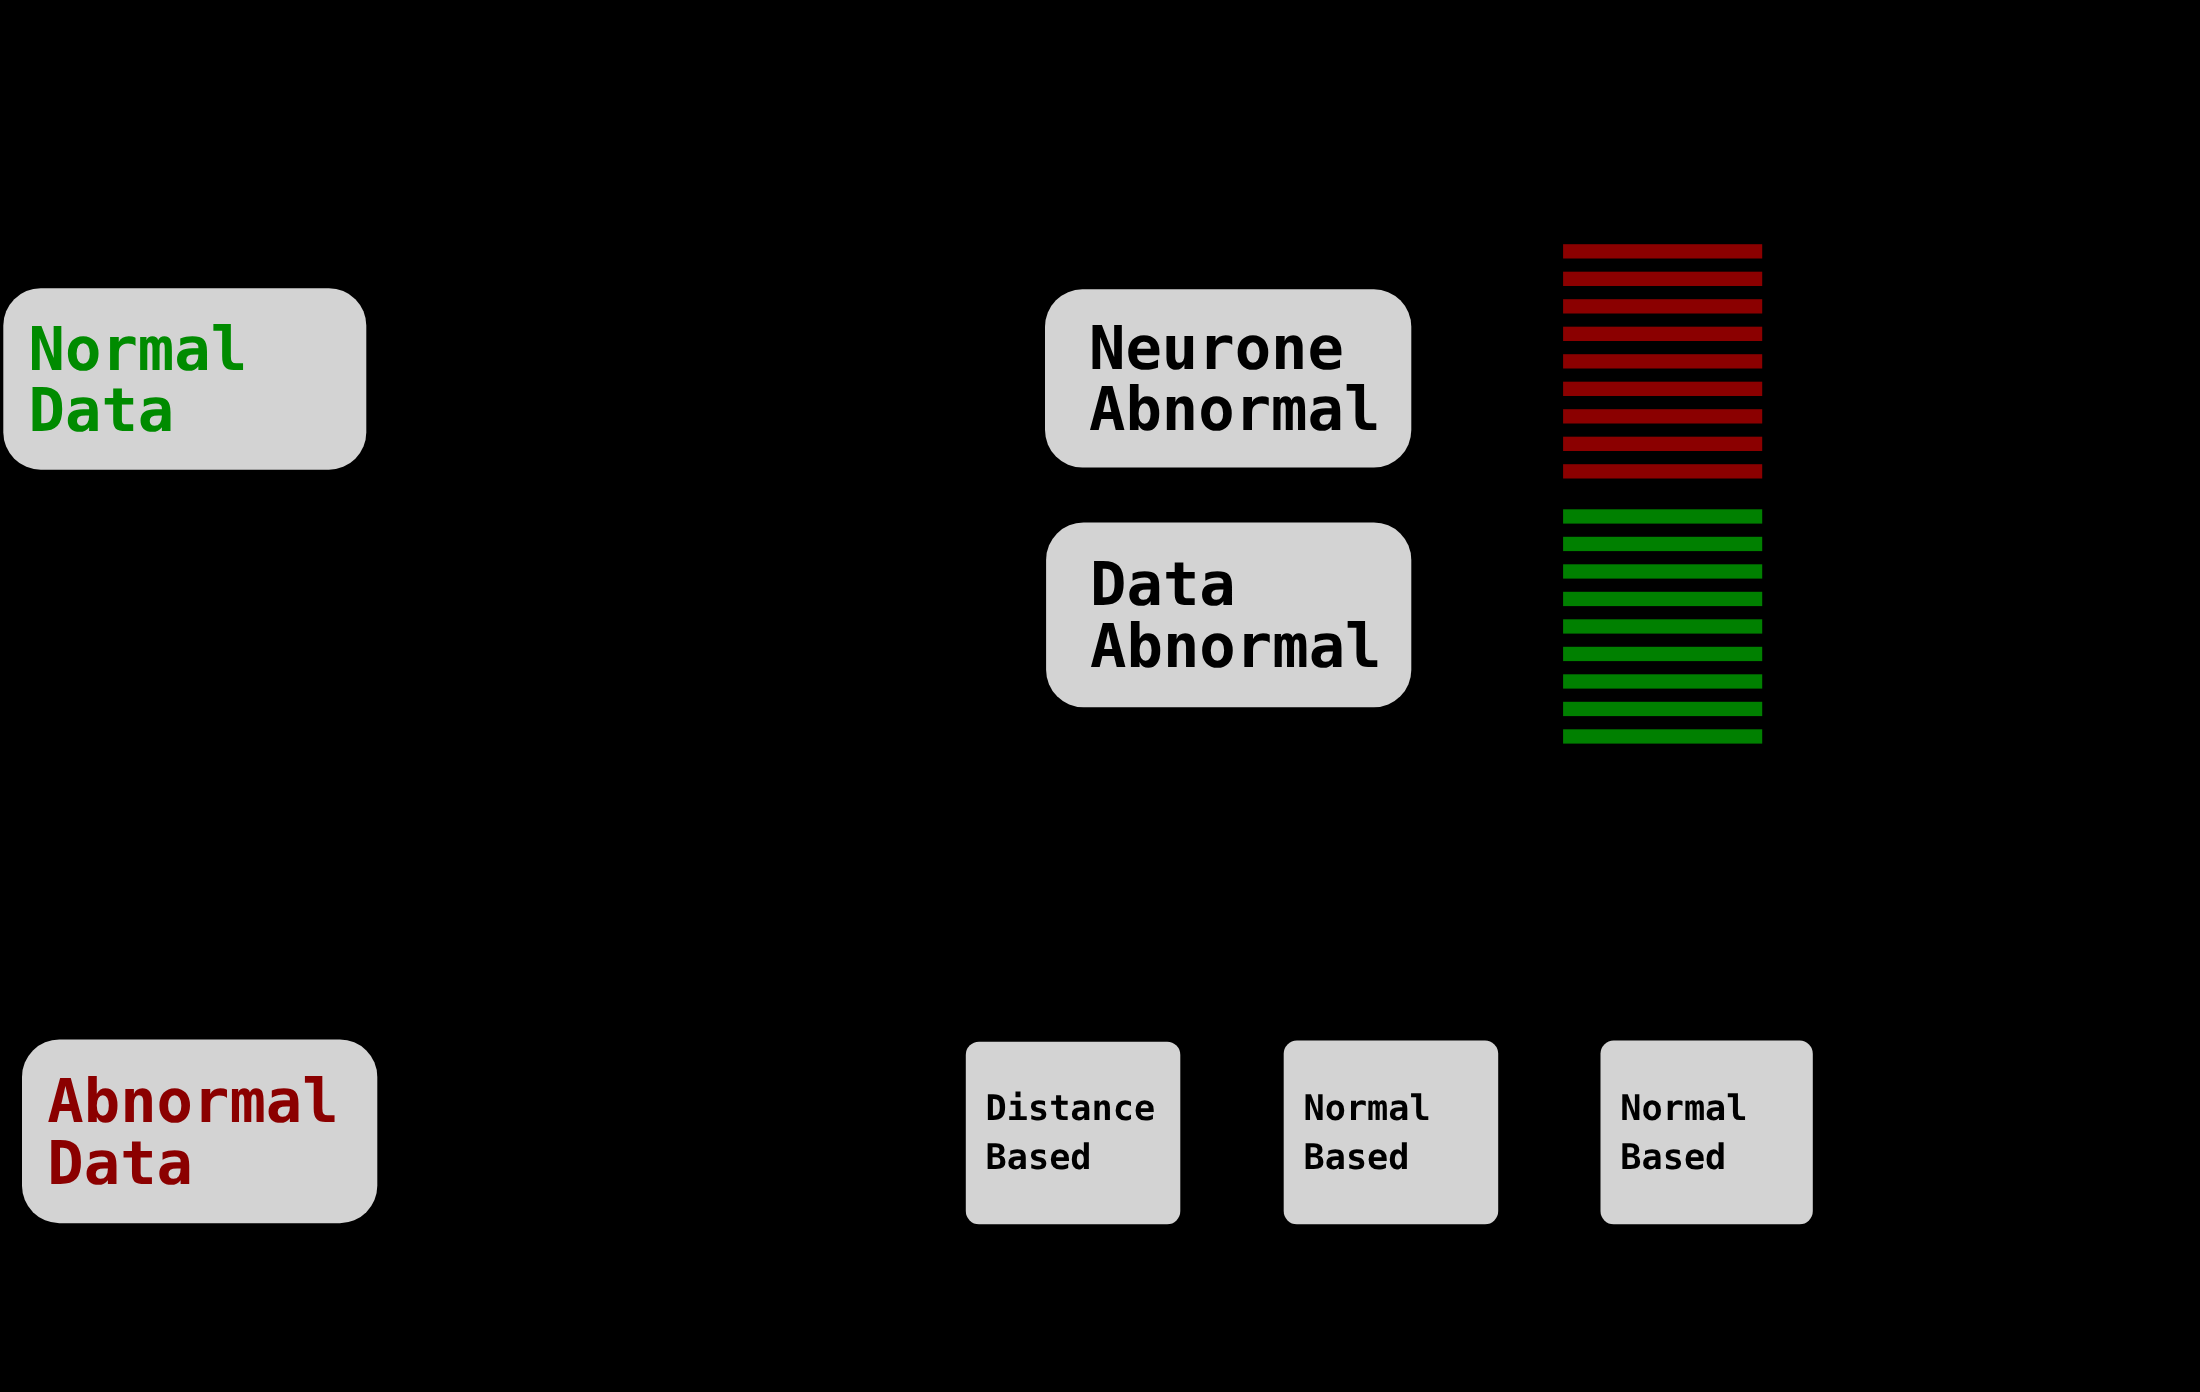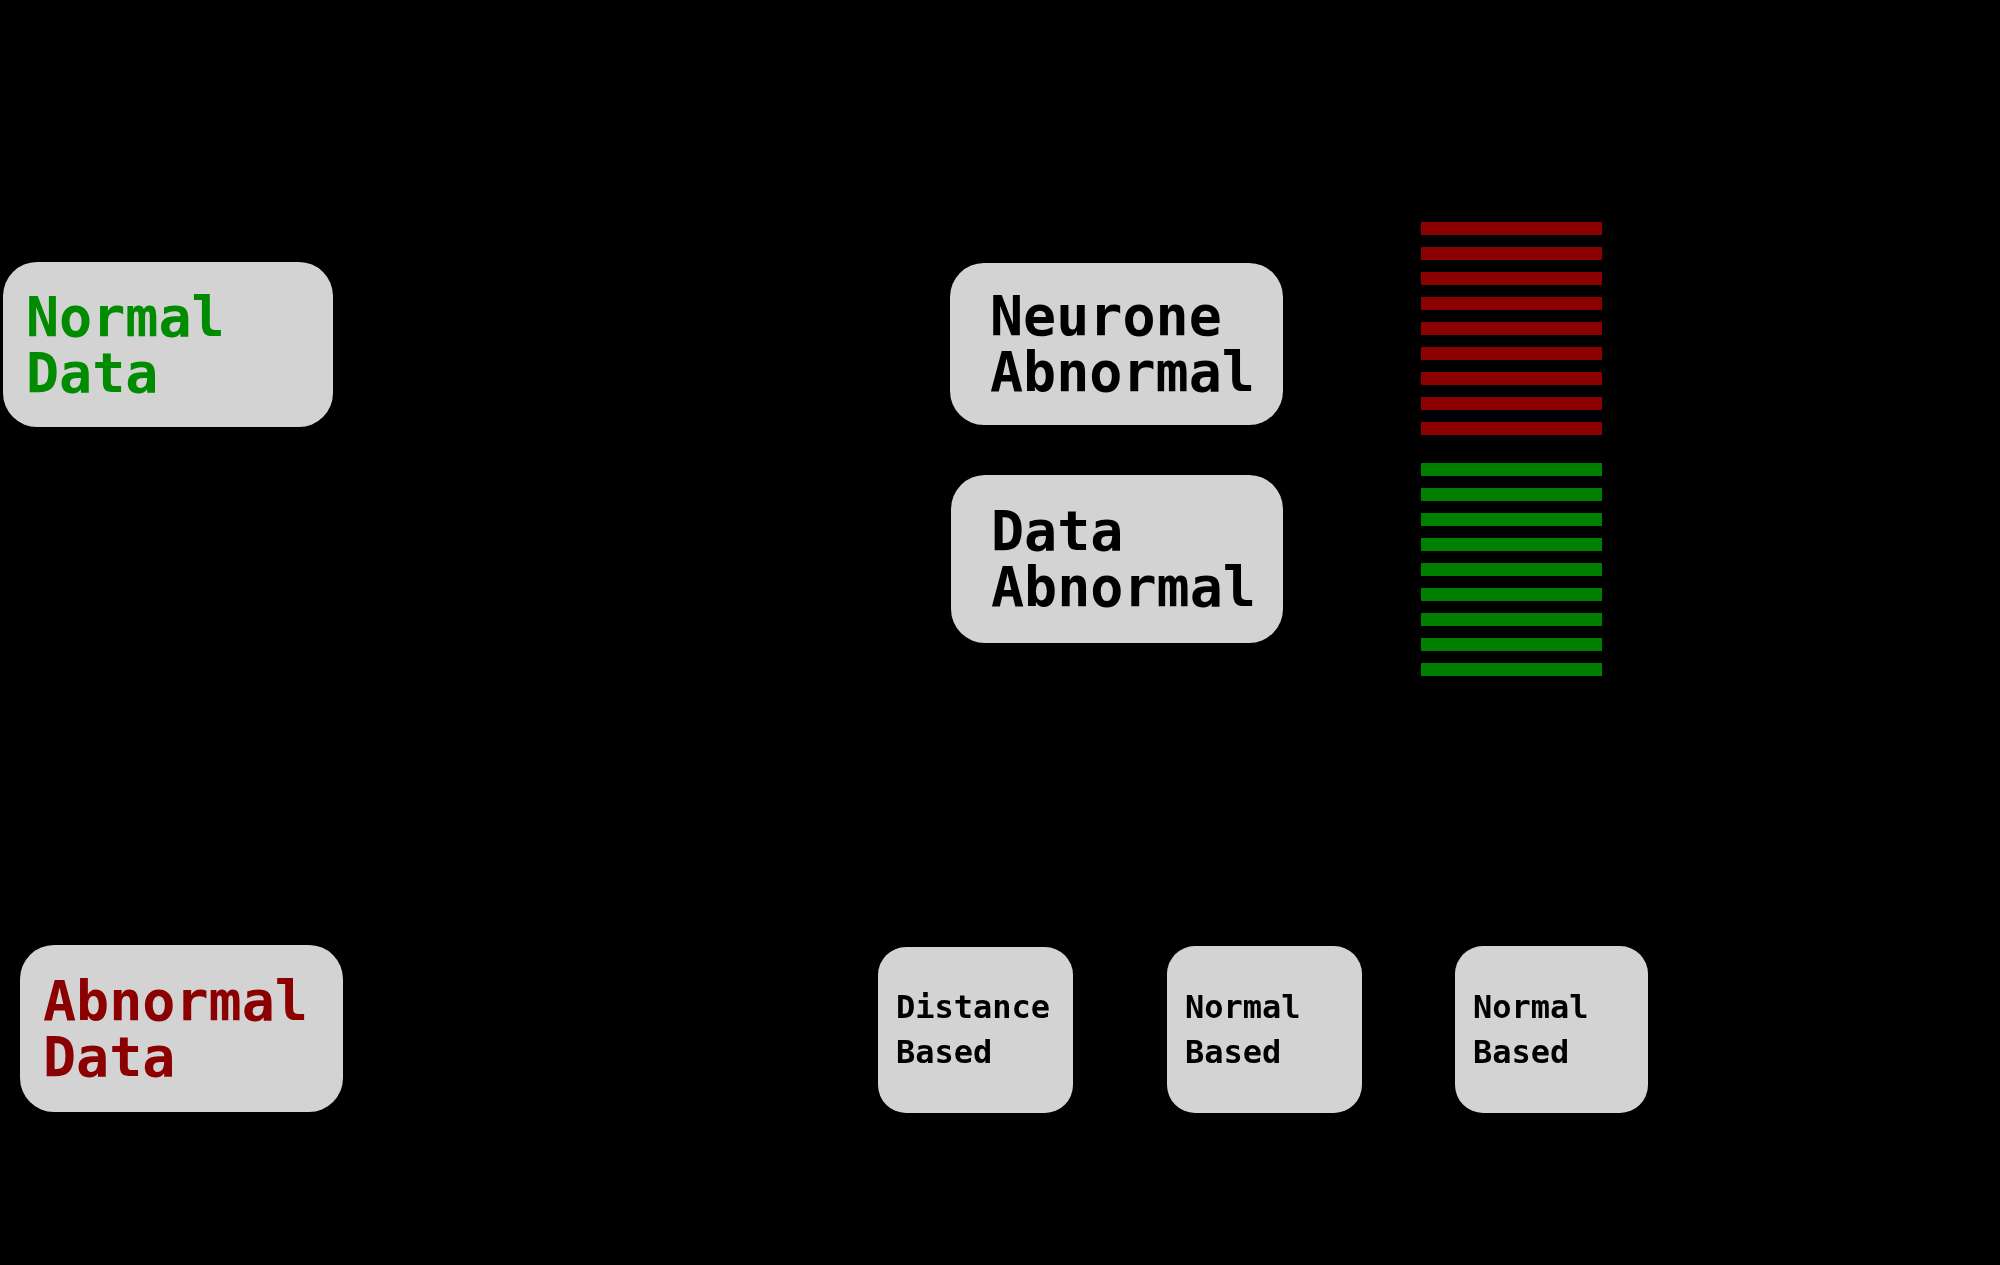--- a/index.html
+++ b/index.html
@@ -25,21 +25,21 @@
     align-items: flex-start;
     box-sizing: border-box;
   }
   .node.big {
     border-radius: 34px;
     font-size: 55px;
     line-height: 56px;
     font-weight: bold;
   }
   .node.small {
-    border-radius: 28px;
+    border-radius: 12px;
     font-size: 32px;
     line-height: 45px;
     font-weight: bold;
   }
   .label-line {
     white-space: pre;
   }
   
   .node-normal     { left: 3px;    top: 262px; width: 330px; height: 165px; padding-left: 23px; }
   .node-abnormal   { left: 20px;    top: 945px; width: 323px; height: 167px; padding-left: 23px; }

